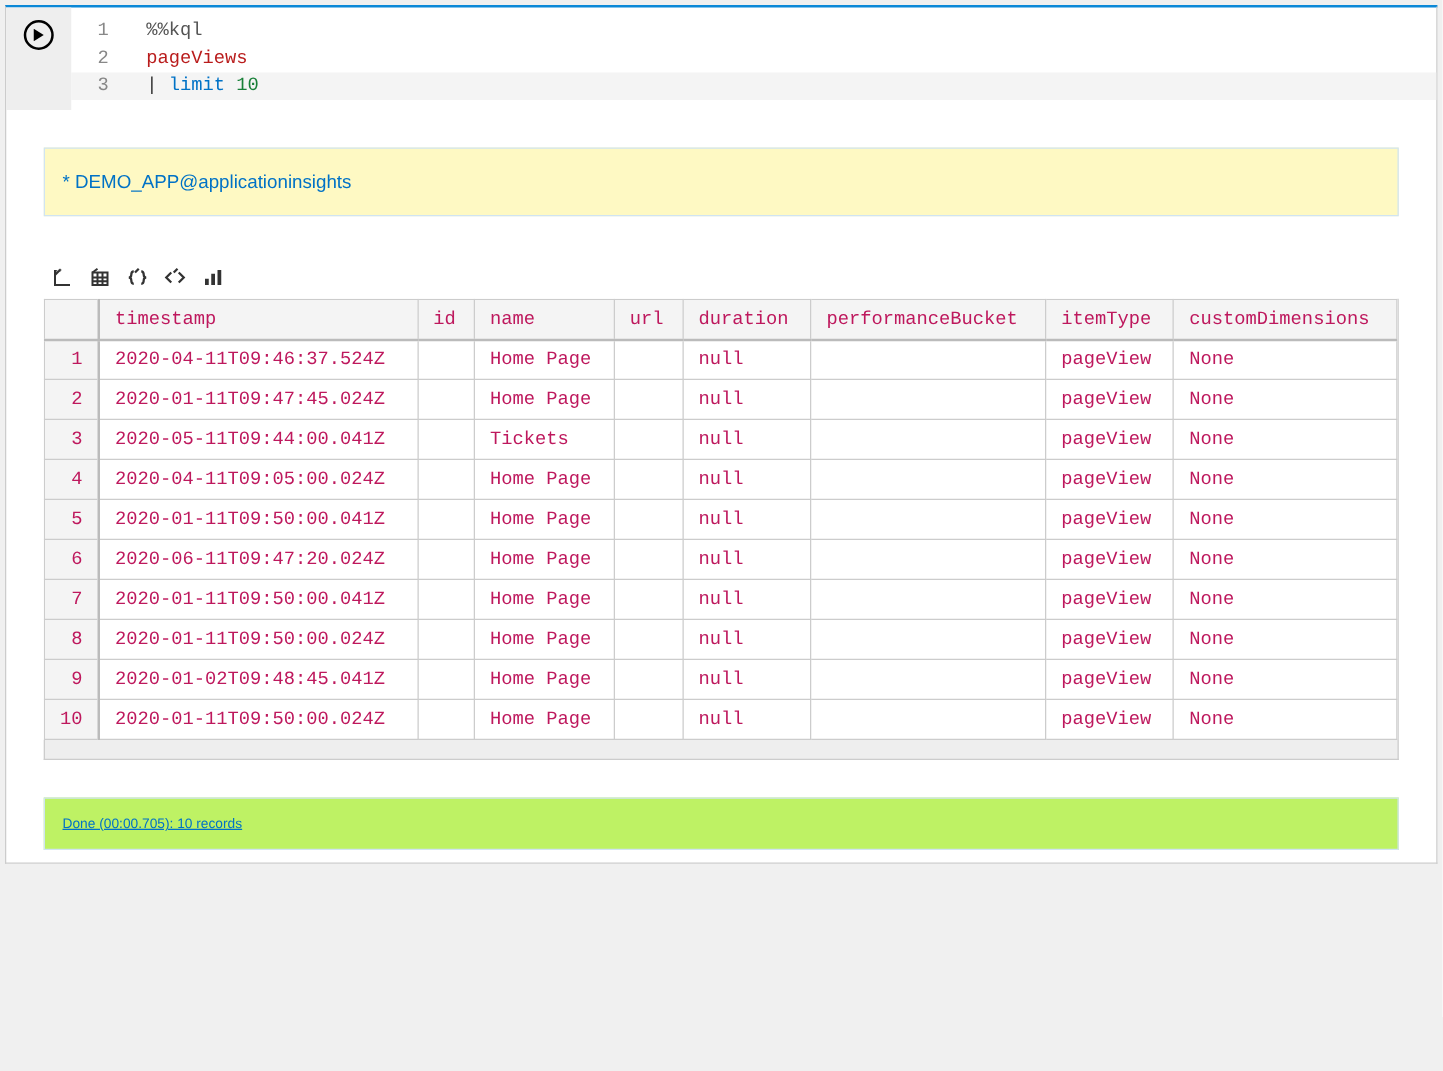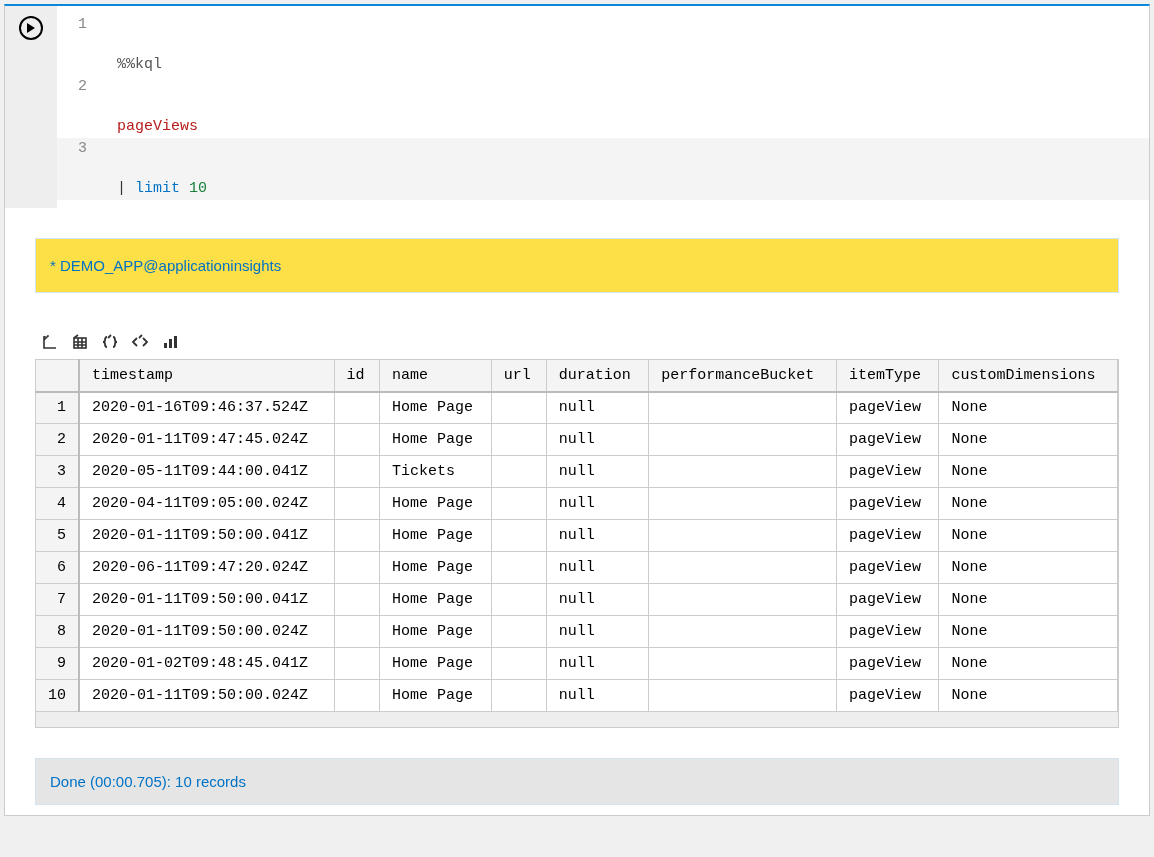--- a/index.html
+++ b/index.html
@@ -53,32 +53,32 @@
   .code-line:last-child {
     background: #f4f4f4;
   }
   .line-no {
     width: 60px;
     text-align: right;
     padding-right: 30px;
     color: #888;
     user-select: none;
   }
-  .code-tok { white-space: pre; margin-top: 40px; }
+  .code-tok { white-space: pre; }
   .tok-magic { color: #555; }
   .tok-ident { color: #b91c1c; }
   .tok-pipe { color: #333; }
   .tok-kw { color: #0072c6; }
   .tok-num { color: #188038; }
 
   .output-area {
     padding: 30px 30px 10px 30px;
   }
   .banner {
-    background: #fde047;
+    background: #fef9c3;
     color: #0072c6;
     padding: 18px 14px;
     font-size: 15px;
     border: 1px solid #d0e4f2;
   }
   .toolbar {
     margin-top: 40px;
     margin-bottom: 8px;
     display: flex;
     gap: 12px;
@@ -94,21 +94,21 @@
     cursor: pointer;
   }
   .table-wrap {
     overflow-x: auto;
     border-right: 1px solid #ccc;
   }
   table.data {
     border-collapse: collapse;
     font-family: "Consolas", "Courier New", monospace;
     font-size: 15px;
-    color: #000000;
+    color: #be185d;
     width: 100%;
   }
   table.data th, table.data td {
     border: 1px solid #ccc;
     padding: 6px 12px;
     text-align: left;
     white-space: nowrap;
     height: 32px;
   }
   table.data th {
@@ -128,26 +128,27 @@
     border-right: 2px solid #bbb;
   }
   .hscroll-stub {
     height: 16px;
     background: #eee;
     border: 1px solid #ccc;
     border-top: none;
     margin-bottom: 30px;
   }
   .status-banner {
-    background: #e5e5e5;
+    background: #bef264;
     color: #0072c6;
     padding: 14px 14px;
-    font-size: 15px;
+    font-size: 11px;
     border: 1px solid #d0e4f2;
     margin-top: 20px;
+    text-decoration: underline;
   }
 </style>
 </head>
 <body>
 
 <div class="notebook-cell">
 
   <div class="cell-input-row">
     <div class="run-gutter">
       <div class="run-btn">
@@ -236,21 +237,21 @@
               <th>url</th>
               <th>duration</th>
               <th>performanceBucket</th>
               <th>itemType</th>
               <th>customDimensions</th>
             </tr>
           </thead>
         <tbody id="tbody">
             <tr>
               <td class="rownum">1</td>
-              <td>2020-01-16T09:46:37.524Z</td>
+              <td>2020-04-11T09:46:37.524Z</td>
               <td></td>
               <td>Home Page</td>
               <td></td>
               <td>null</td>
               <td></td>
               <td>pageView</td>
               <td>None</td>
             </tr>
             <tr>
               <td class="rownum">2</td>

